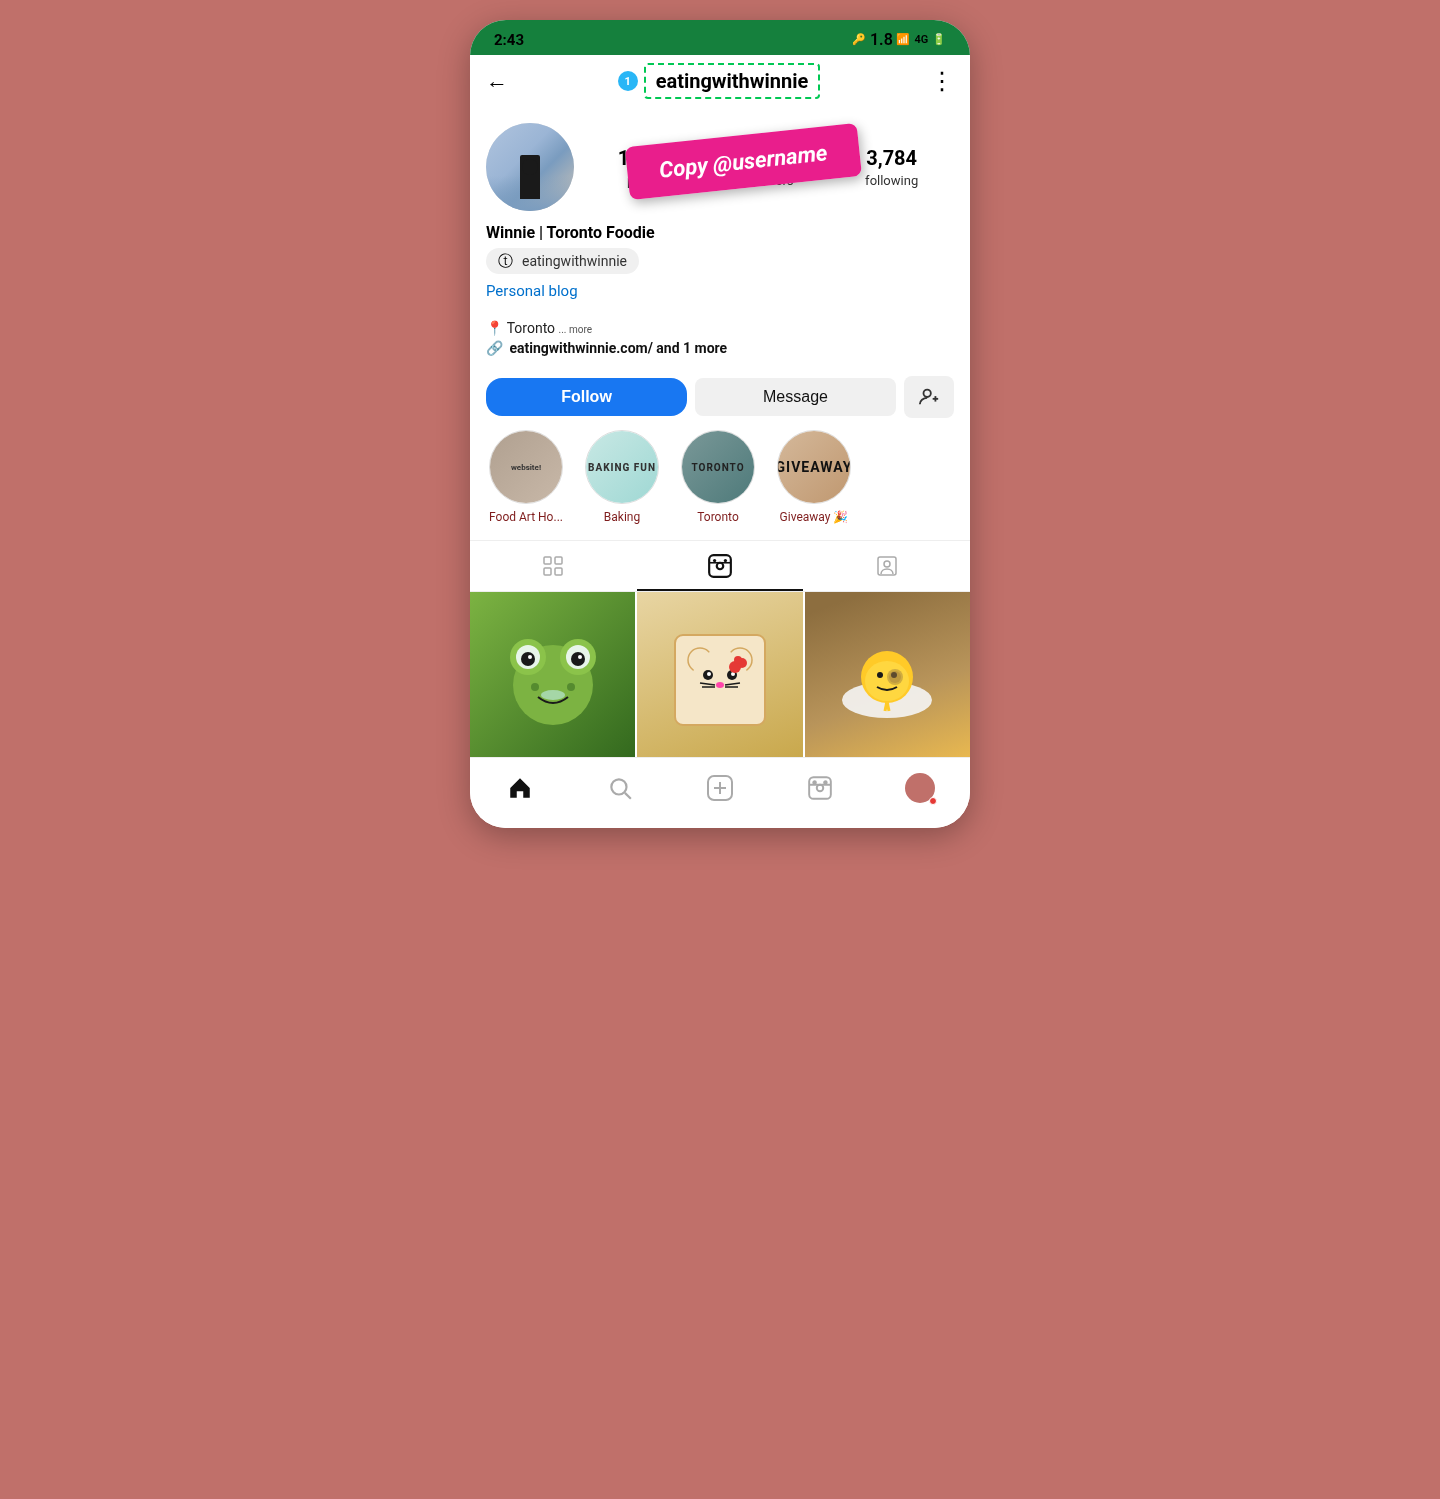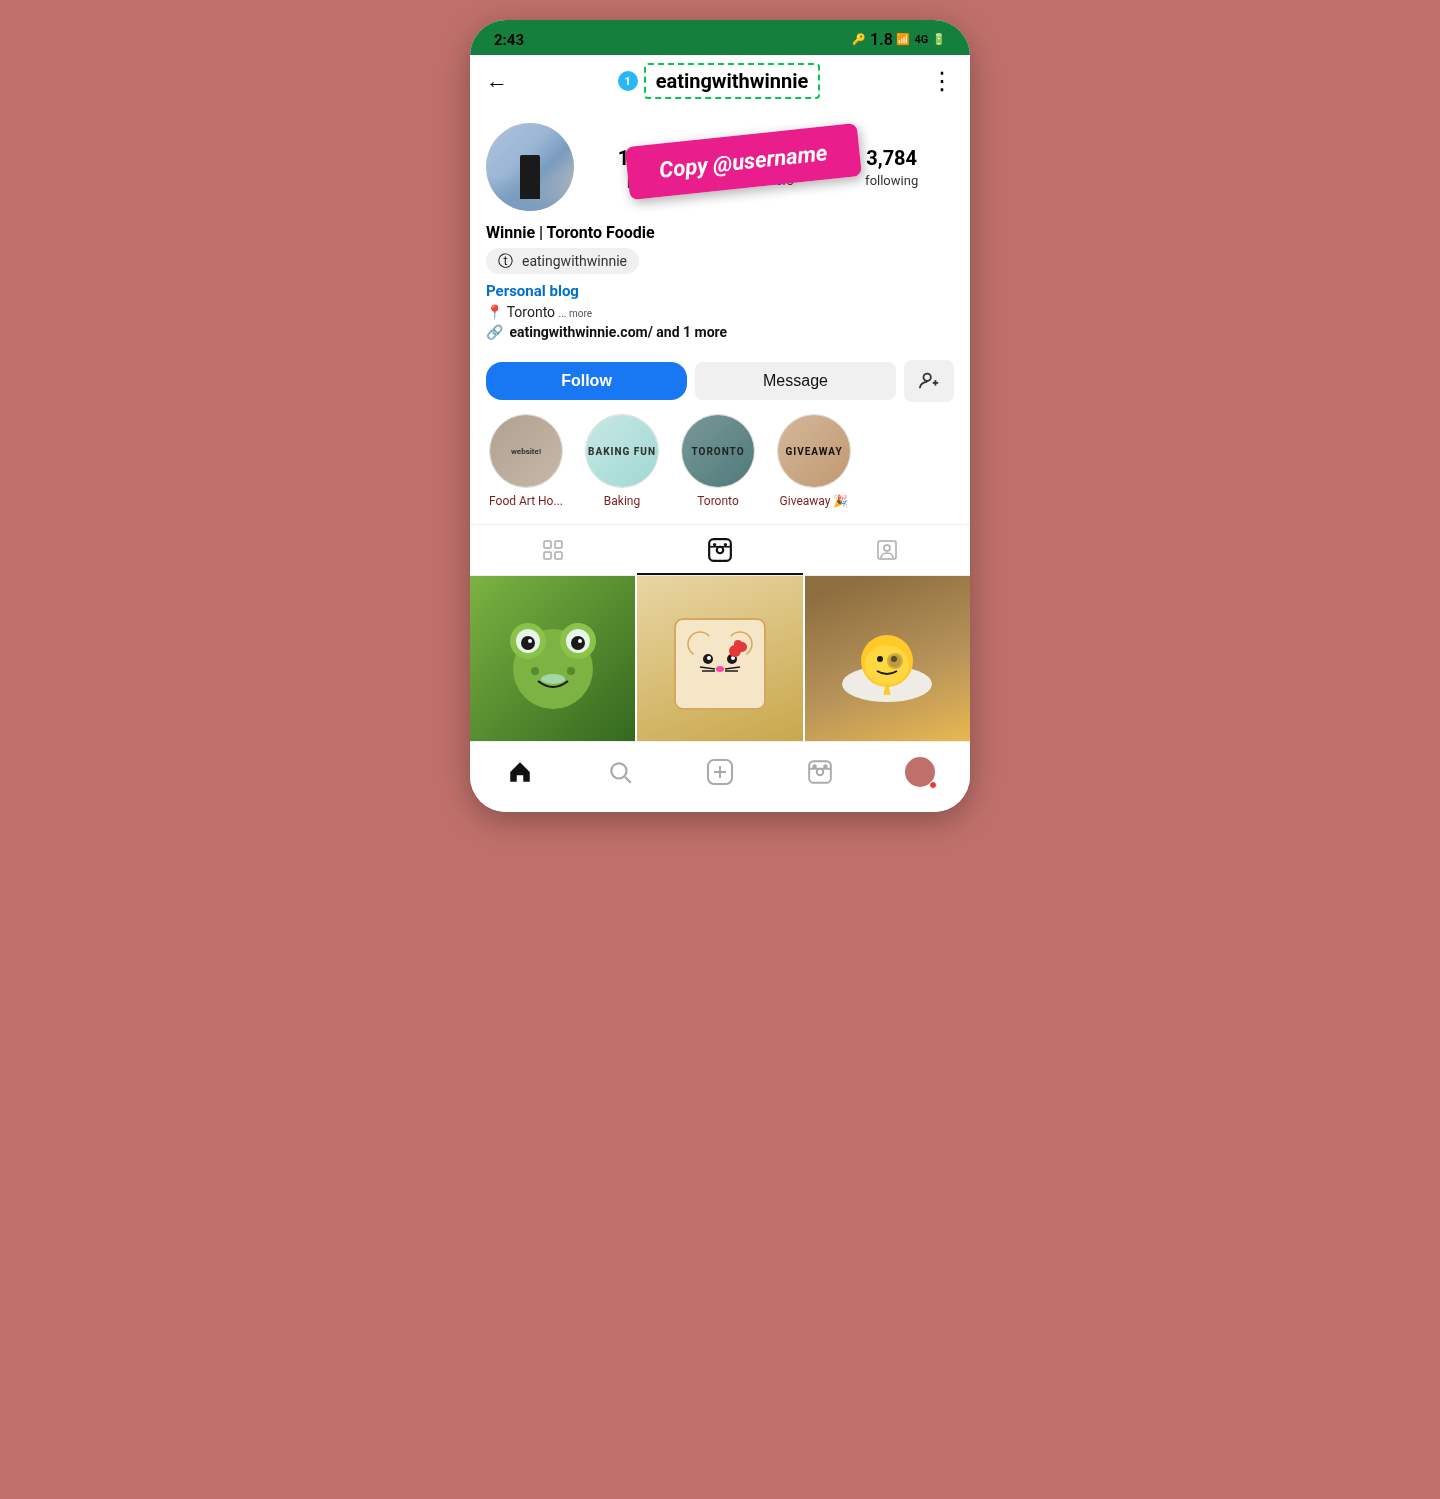--- a/index.html
+++ b/index.html
@@ -141,22 +141,21 @@
       width: 18px; height: 18px;
       font-size: 15px;
     }
     .threads-handle {
       font-size: 14px;
       color: #333;
     }
     .bio-link {
       color: #0070cc;
       font-size: 15px;
-      margin-bottom: 4px;
-      font-weight: bold;
+      margin-bottom: 20px;
     }
     .bio-text {
       font-size: 14px;
       color: #222;
       line-height: 1.4;
       margin-bottom: 4px;
     }
     .bio-location {
       font-size: 14px;
       color: #222;
@@ -322,21 +321,21 @@
       font-size: 10px; font-weight: 800; color: #333; letter-spacing: 1px;
       width: 100%; height: 100%; display: flex; align-items: center; justify-content: center;
     }
     .toronto-hl {
       background: linear-gradient(135deg, #7a9898 0%, #4e7a7a 100%);
       font-size: 10px; font-weight: 700; color: #222; letter-spacing: 1px;
       width: 100%; height: 100%; display: flex; align-items: center; justify-content: center;
     }
     .giveaway-hl {
       background: linear-gradient(135deg, #d4b89a 0%, #c09870 100%);
-      font-size: 10px; font-weight: 700; color: #111; letter-spacing: 1px;
+      font-size: 14px; font-weight: 700; color: #111; letter-spacing: 1px;
       width: 100%; height: 100%; display: flex; align-items: center; justify-content: center;
     }
   </style>
 </head>
 <body>
 
 <div class="phone-frame">
 
   <div class="status-bar">
     <span class="status-time">2:43</span>

